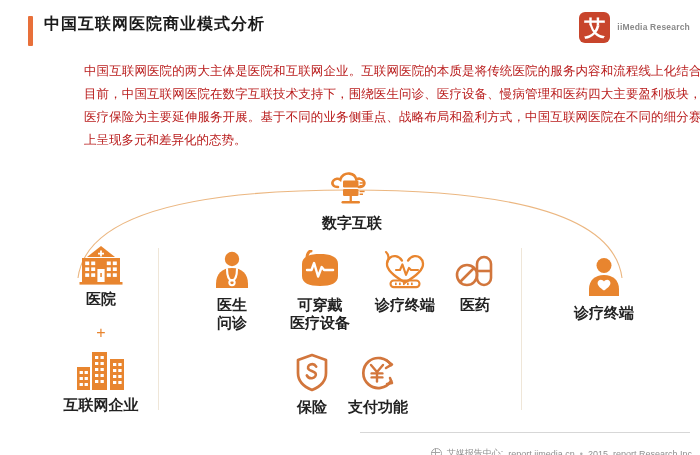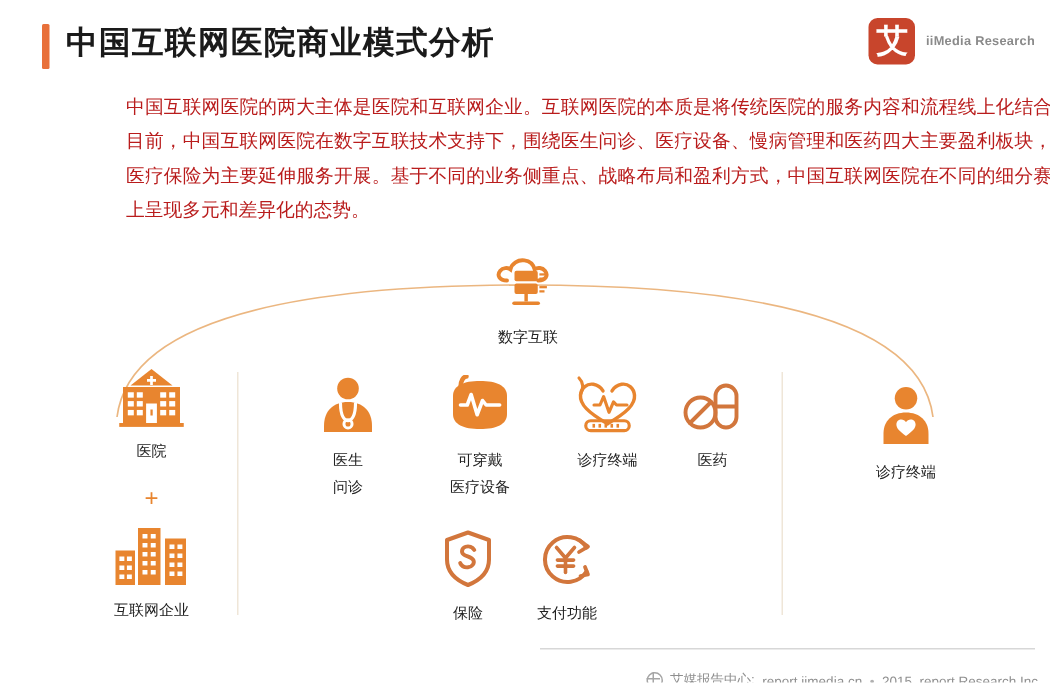--- a/index.html
+++ b/index.html
@@ -13,21 +13,21 @@
   .page{position:relative;width:700px;height:455px;background:#fff;}
 
   
   .header{position:absolute;left:0;top:0;width:700px;height:52px;}
   .title-bar{
     position:absolute;left:28px;top:16px;width:5px;height:30px;
     background:#E8703A;border-radius:1px;
   }
   .page-title{
     position:absolute;left:44px;top:14px;
-    font-size:21px;font-weight:bold;color:#1a1a1a;
+    font-size:16px;font-weight:bold;color:#1a1a1a;
     letter-spacing:1px;white-space:nowrap;
   }
   .logo{
     position:absolute;right:10px;top:12px;
     display:flex;align-items:center;gap:7px;
   }
   .logo-mark{
     width:31px;height:31px;border-radius:6px;background:#C8452C;
     color:#fff;font-size:21px;font-weight:bold;line-height:31px;
     text-align:center;font-family:"Liberation Sans",sans-serif;
@@ -45,22 +45,22 @@
   }
   .body-copy p{margin:0;}
 
   
   .diagram{position:absolute;left:0;top:160px;width:700px;height:265px;}
   .arc-svg{position:absolute;left:0;top:0;width:700px;height:265px;}
 
   .node{position:absolute;text-align:center;}
   .node .icon{display:block;margin:0 auto;}
   .node .label{
-    margin-top:5px;font-size:10px;color:#222;line-height:15px;
-    white-space:pre-line;font-weight:400;
+    margin-top:5px;font-size:15px;color:#222;line-height:15px;
+    white-space:pre-line;font-weight:700;
   }
   .plus{
     position:absolute;font-size:16px;color:#E8852F;font-weight:400;
     text-align:center;
   }
   .divider{
     position:absolute;width:1px;background:#EFE6D8;
   }
 
   

